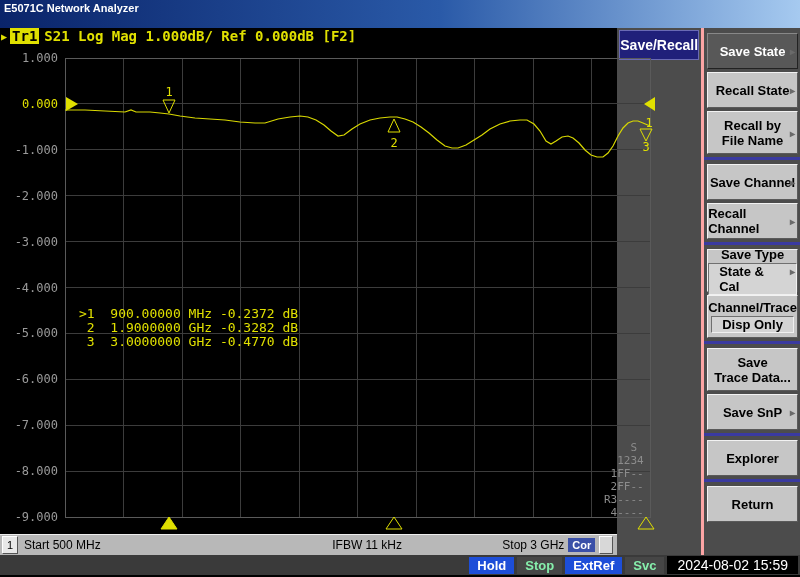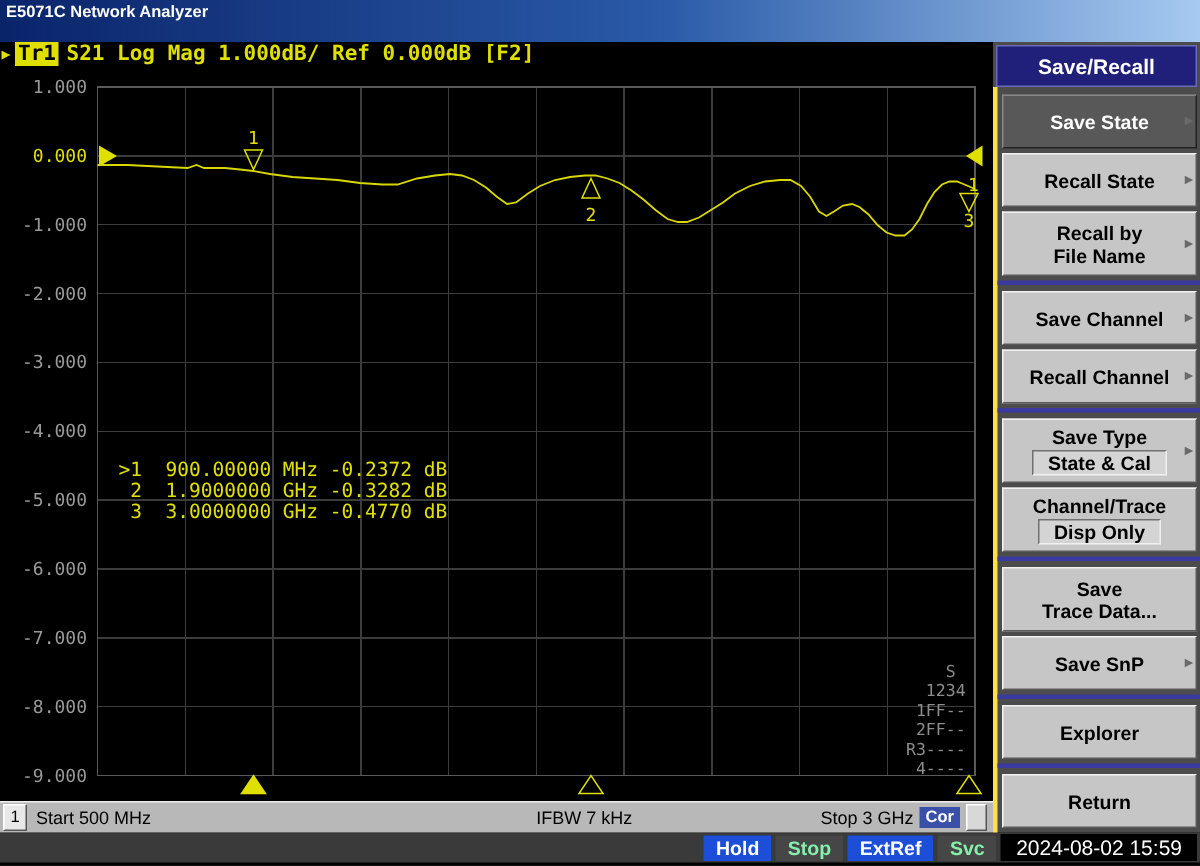--- a/index.html
+++ b/index.html
@@ -37,24 +37,24 @@
   .cor-badge{background:#3a50a8;color:#fff;font-size:11px;font-weight:bold;padding:1px 4px;}
   .sb-grip{width:12px;height:16px;background:#d8d8d8;border:1px solid;border-color:#fff #555 #555 #fff;}
   
   .bottombar{height:20px;background:#3a3a3a;display:flex;align-items:center;gap:3px;padding:0 2px;}
   .bb-spacer{flex:1;}
   .bb-badge{height:17px;line-height:17px;padding:0 8px;font-size:13px;font-weight:bold;}
   .bb-on{background:#1d4ed8;color:#fff;}
   .bb-off{background:#464646;color:#86efac;}
   .bb-clock{background:#000;color:#fff;font-size:14px;height:18px;line-height:18px;padding:0 10px;}
   
-  .sidebar{flex:1;background:#4c4c4c;display:flex;flex-direction:column;}
+  .sidebar{flex:1;background:#4c4c4c;display:flex;flex-direction:row;}
   .sk-header{height:28px;margin:2px 2px 0 2px;background:#20207a;border:1px solid #6a6ab4;
              color:#fff;font-size:14px;font-weight:bold;display:flex;align-items:center;justify-content:center;}
-  .sk-body{flex:1;border-left:3px solid #fde047;padding-top:5px;}
+  .sk-body{flex:1;border-left:3px solid #fca5a5;padding-top:5px;}
   .sk-btn{position:relative;margin:0 2px 3px 3px;background:#c6c6c6;border:1px solid;
           border-color:#f2f2f2 #5a5a5a #5a5a5a #f2f2f2;color:#000;font-size:13px;font-weight:bold;
           display:flex;flex-direction:column;align-items:center;justify-content:center;line-height:15px;}
   .sk-btn.single{height:34px;}
   .sk-btn.double{height:41px;}
   .sk-btn.selected{background:#585858;color:#fff;border-color:#888 #222 #222 #888;}
   .sk-arrow{position:absolute;right:2px;top:50%;transform:translateY(-50%);color:#6a6a6a;font-size:10px;}
   .sk-inset{background:#d4d4d4;border:1px solid;border-color:#707070 #f0f0f0 #f0f0f0 #707070;
             padding:0 10px;margin-top:1px;font-weight:bold;}
   .sk-sep{height:3px;background:#3a3aa0;margin:1px 0 4px 0;}
@@ -137,21 +137,21 @@
  2FF--
 R3----
  4----</pre>
       </div>
 
       <div class="statusbar">
         <div class="sb-left">
           <span class="sb-chan">1</span>
           <span>Start 500 MHz</span>
         </div>
-        <div class="sb-mid">IFBW 7 kHz</div>
+        <div class="sb-mid">IFBW 11 kHz</div>
         <div class="sb-right">
           <span>Stop 3 GHz</span>
           <span class="cor-badge">Cor</span>
           <span class="sb-grip"></span>
         </div>
       </div>
 
     </div>
 
     <div class="sidebar">

